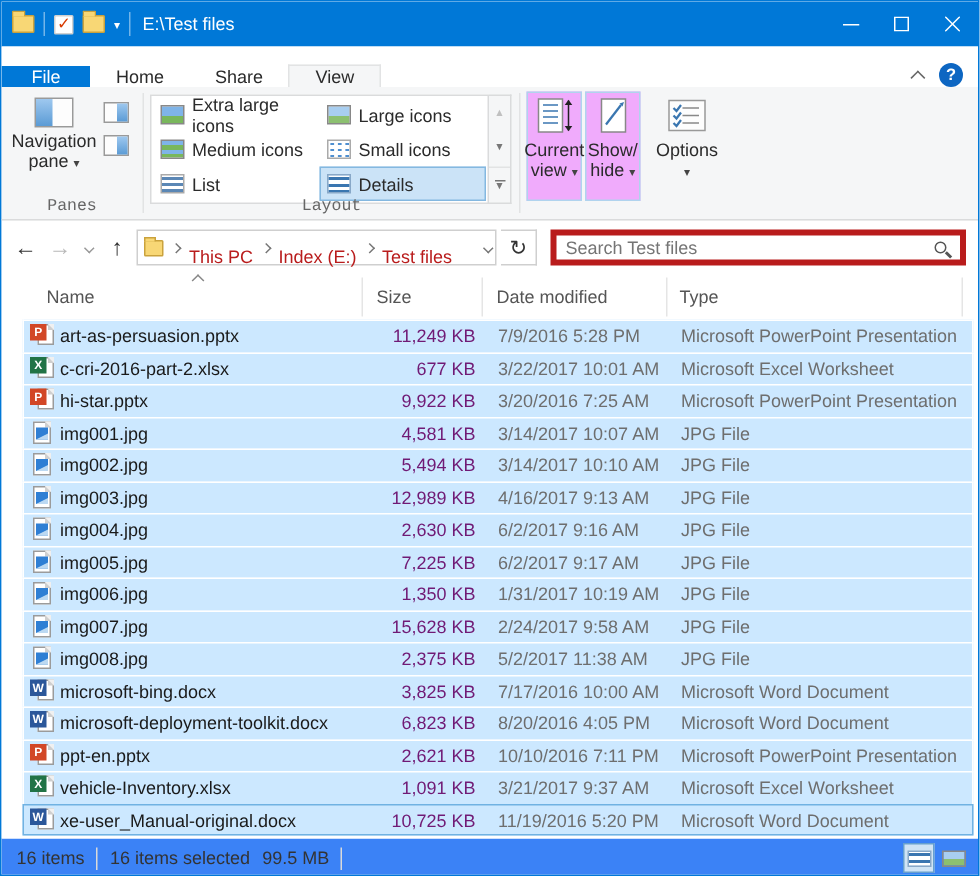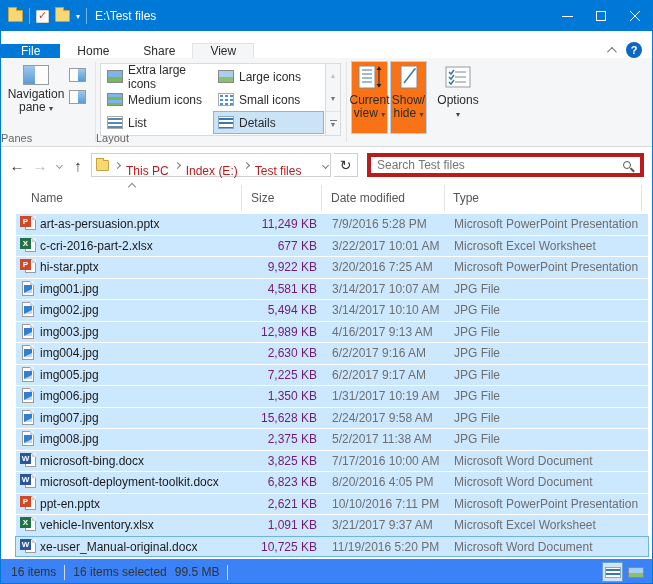--- a/index.html
+++ b/index.html
@@ -26,42 +26,42 @@
   .tab { padding:0 17px; display:flex; align-items:center; font-size:12px; color:#2b2b2b; }
   .tab.file { background:#0078d7; color:#fff; margin-left:0; padding:0 20px; }
   .tab.selected { background:#f5f6f7; border:1px solid #e2e3e4; border-bottom:none; }
   .tabrow-right { margin-left:auto; display:flex; align-items:center; gap:12px; padding-right:10px; }
   .chev { display:inline-block; width:7px; height:7px; border-style:solid; border-color:#666; border-width:1.5px 1.5px 0 0; transform:rotate(-45deg) translateY(2px); }
   .help-circle { width:16px; height:16px; border-radius:50%; background:#0d66c2; color:#fff; font-weight:bold; font-size:11px; display:flex; align-items:center; justify-content:center; }
 
   
   .ribbon { height:89px; background:#f5f6f7; border-bottom:1px solid #dadbdc; display:flex; position:relative; }
   .rgroup { position:relative; height:100%; display:flex; flex-direction:column; }
-  .rgroup-label { position:absolute; bottom:2px; left:0; right:0; color:#666; font-size:11px; }
+  .rgroup-label { position:absolute; bottom:2px; left:0; right:0; text-align:center; color:#666; font-size:11px;font-family:Liberation Mono, monospace; }
   .gsep { width:1px; background:#e2e3e4; margin:4px 0 4px 0; }
 
   .panes-group { width:94px; }
   .panes-body { flex:1; display:flex; padding:4px 0 14px 6px; gap:4px; }
   .navpane-btn { width:58px; display:flex; flex-direction:column; align-items:center; padding-top:3px; }
   .navpane-btn .lbl { text-align:center; line-height:13px; color:#2b2b2b; margin-top:3px; }
   .small-btn-col { display:flex; flex-direction:column; gap:8px; padding-top:6px; }
 
   .layout-group { width:250px; }
   .gallery-wrap { display:flex; margin:5px 0 14px 4px; }
   .gallery { width:226px; background:#fff; border:1px solid #dadbdc; display:grid; grid-template-columns:1fr 1fr; grid-auto-rows:23px; padding:1px; }
   .gitem { display:flex; align-items:center; gap:5px; padding:0 4px; color:#2b2b2b; border:1px solid transparent; }
   .gitem.sel { background:#cbe3f7; border-color:#84b8e0; }
   .gal-scroll { width:15px; display:flex; flex-direction:column; border:1px solid #dadbdc; border-left:none; background:#f5f6f7; }
   .gal-scroll > div { flex:1; display:flex; align-items:center; justify-content:center; font-size:7px; color:#777; }
   .gal-scroll .dis { color:#c0c0c0; }
   .gal-more { border-top:1px solid #e2e3e4; flex-direction:column; line-height:3px; }
 
   .big-btn { width:37px; margin:3px 1px 12px 1px; display:flex; flex-direction:column; align-items:center; padding-top:2px; border:1px solid transparent; }
   .big-btn .lbl { text-align:center; line-height:13px; color:#2b2b2b; margin-top:2px; }
-  .big-btn.hl { background:#f97316; border-color:#b0d3ee; }
+  .big-btn.hl { background:#f0abfc; border-color:#b0d3ee; }
   .drop-arrow { font-size:8px; color:#444; }
 
   
   .addrbar { height:36px; background:#fff; display:flex; align-items:center; padding:0 8px 0 6px; gap:3px; }
   .nav-btn { width:20px; height:22px; display:flex; align-items:center; justify-content:center; font-size:15px; color:#333; }
   .nav-btn.dis { color:#b9b9b9; }
   .nav-btn.tiny { width:12px; }
   .breadcrumb-box { flex:0 0 240px; height:24px; border:1px solid #cfcfcf; display:flex; align-items:center; padding:0 2px 0 4px; gap:2px; }
   .crumb { padding:0 4px; color:#b91c1c; white-space:nowrap;margin-top:12px; }
   .crumb-sep { display:inline-block; width:5px; height:5px; border-style:solid; border-color:#777; border-width:1.5px 1.5px 0 0; transform:rotate(45deg); margin:0 2px; }

